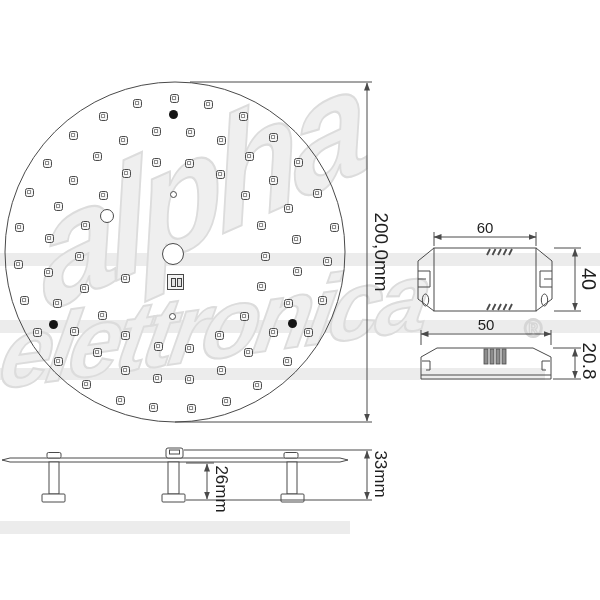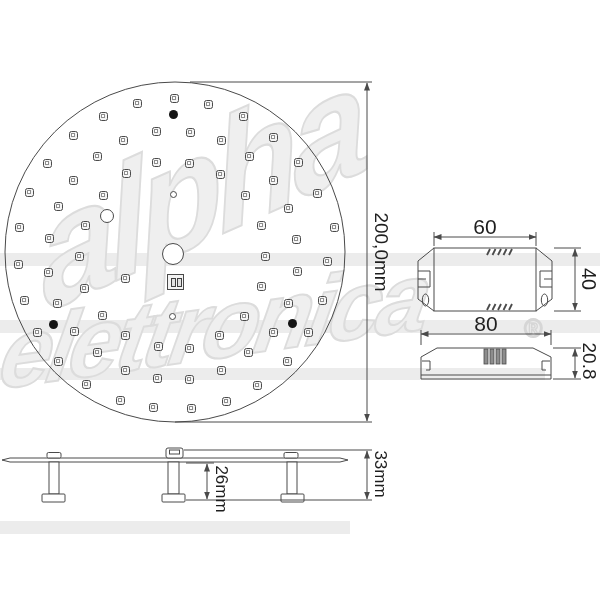--- a/index.html
+++ b/index.html
@@ -29,21 +29,21 @@
   .hole{position:absolute;border:1px solid #4a4a4a;border-radius:50%;background:#fff;box-sizing:border-box;}
   .connector{position:absolute;border:1px solid #4a4a4a;background:#f3f3f3;box-sizing:border-box;}
   .connector .pin{position:absolute;top:3px;width:5px;height:9px;border:1px solid #3f3f3f;
        background:#e2e2e2;box-sizing:border-box;}
 
   
   .dim-label{position:absolute;z-index:4;color:#1e1e1e;white-space:nowrap;
              transform:translate(-50%,-50%);}
   .dim-label.rot{transform:translate(-50%,-50%) rotate(90deg);}
   #lbl-diameter{font-size:19px;}
-  #lbl-60,#lbl-80{font-size:21px;}
+  #lbl-60,#lbl-80{font-size:15px;}
   #lbl-40{font-size:20px;}
   #lbl-208{font-size:19px;}
   #lbl-26{font-size:17px;}
   #lbl-33{font-size:17px;}
 </style>
 </head>
 <body>
 
 <div id="stage">
 
@@ -222,17 +222,17 @@
       <div class="hole" style="left: 168.5px; top: 312.5px; height: 7px; width: 7px;"></div>
       <div class="connector" style="left: 167px; top: 274px; width: 17px; height: 16px;">
         <div class="pin" style="left: 2.5px;"></div>
         <div class="pin" style="left: 9px;"></div>
       </div>
     </div>
 
   <div class="dim-label rot" id="lbl-diameter" style="left:381px;top:252px;">200,0mm</div>
   <div class="dim-label" id="lbl-60" style="left:485px;top:227px;">60</div>
   <div class="dim-label rot" id="lbl-40" style="left:588px;top:279px;">40</div>
-  <div class="dim-label" id="lbl-80" style="left:486px;top:324px;">80</div>
+  <div class="dim-label" id="lbl-80" style="left:486px;top:324px;">50</div>
   <div class="dim-label rot" id="lbl-208" style="left:589px;top:361px;">20.8</div>
   <div class="dim-label rot" id="lbl-26" style="left:221px;top:489px;">26mm</div>
   <div class="dim-label rot" id="lbl-33" style="left:380px;top:474px;">33mm</div>
 </div>
 
 </body></html>

